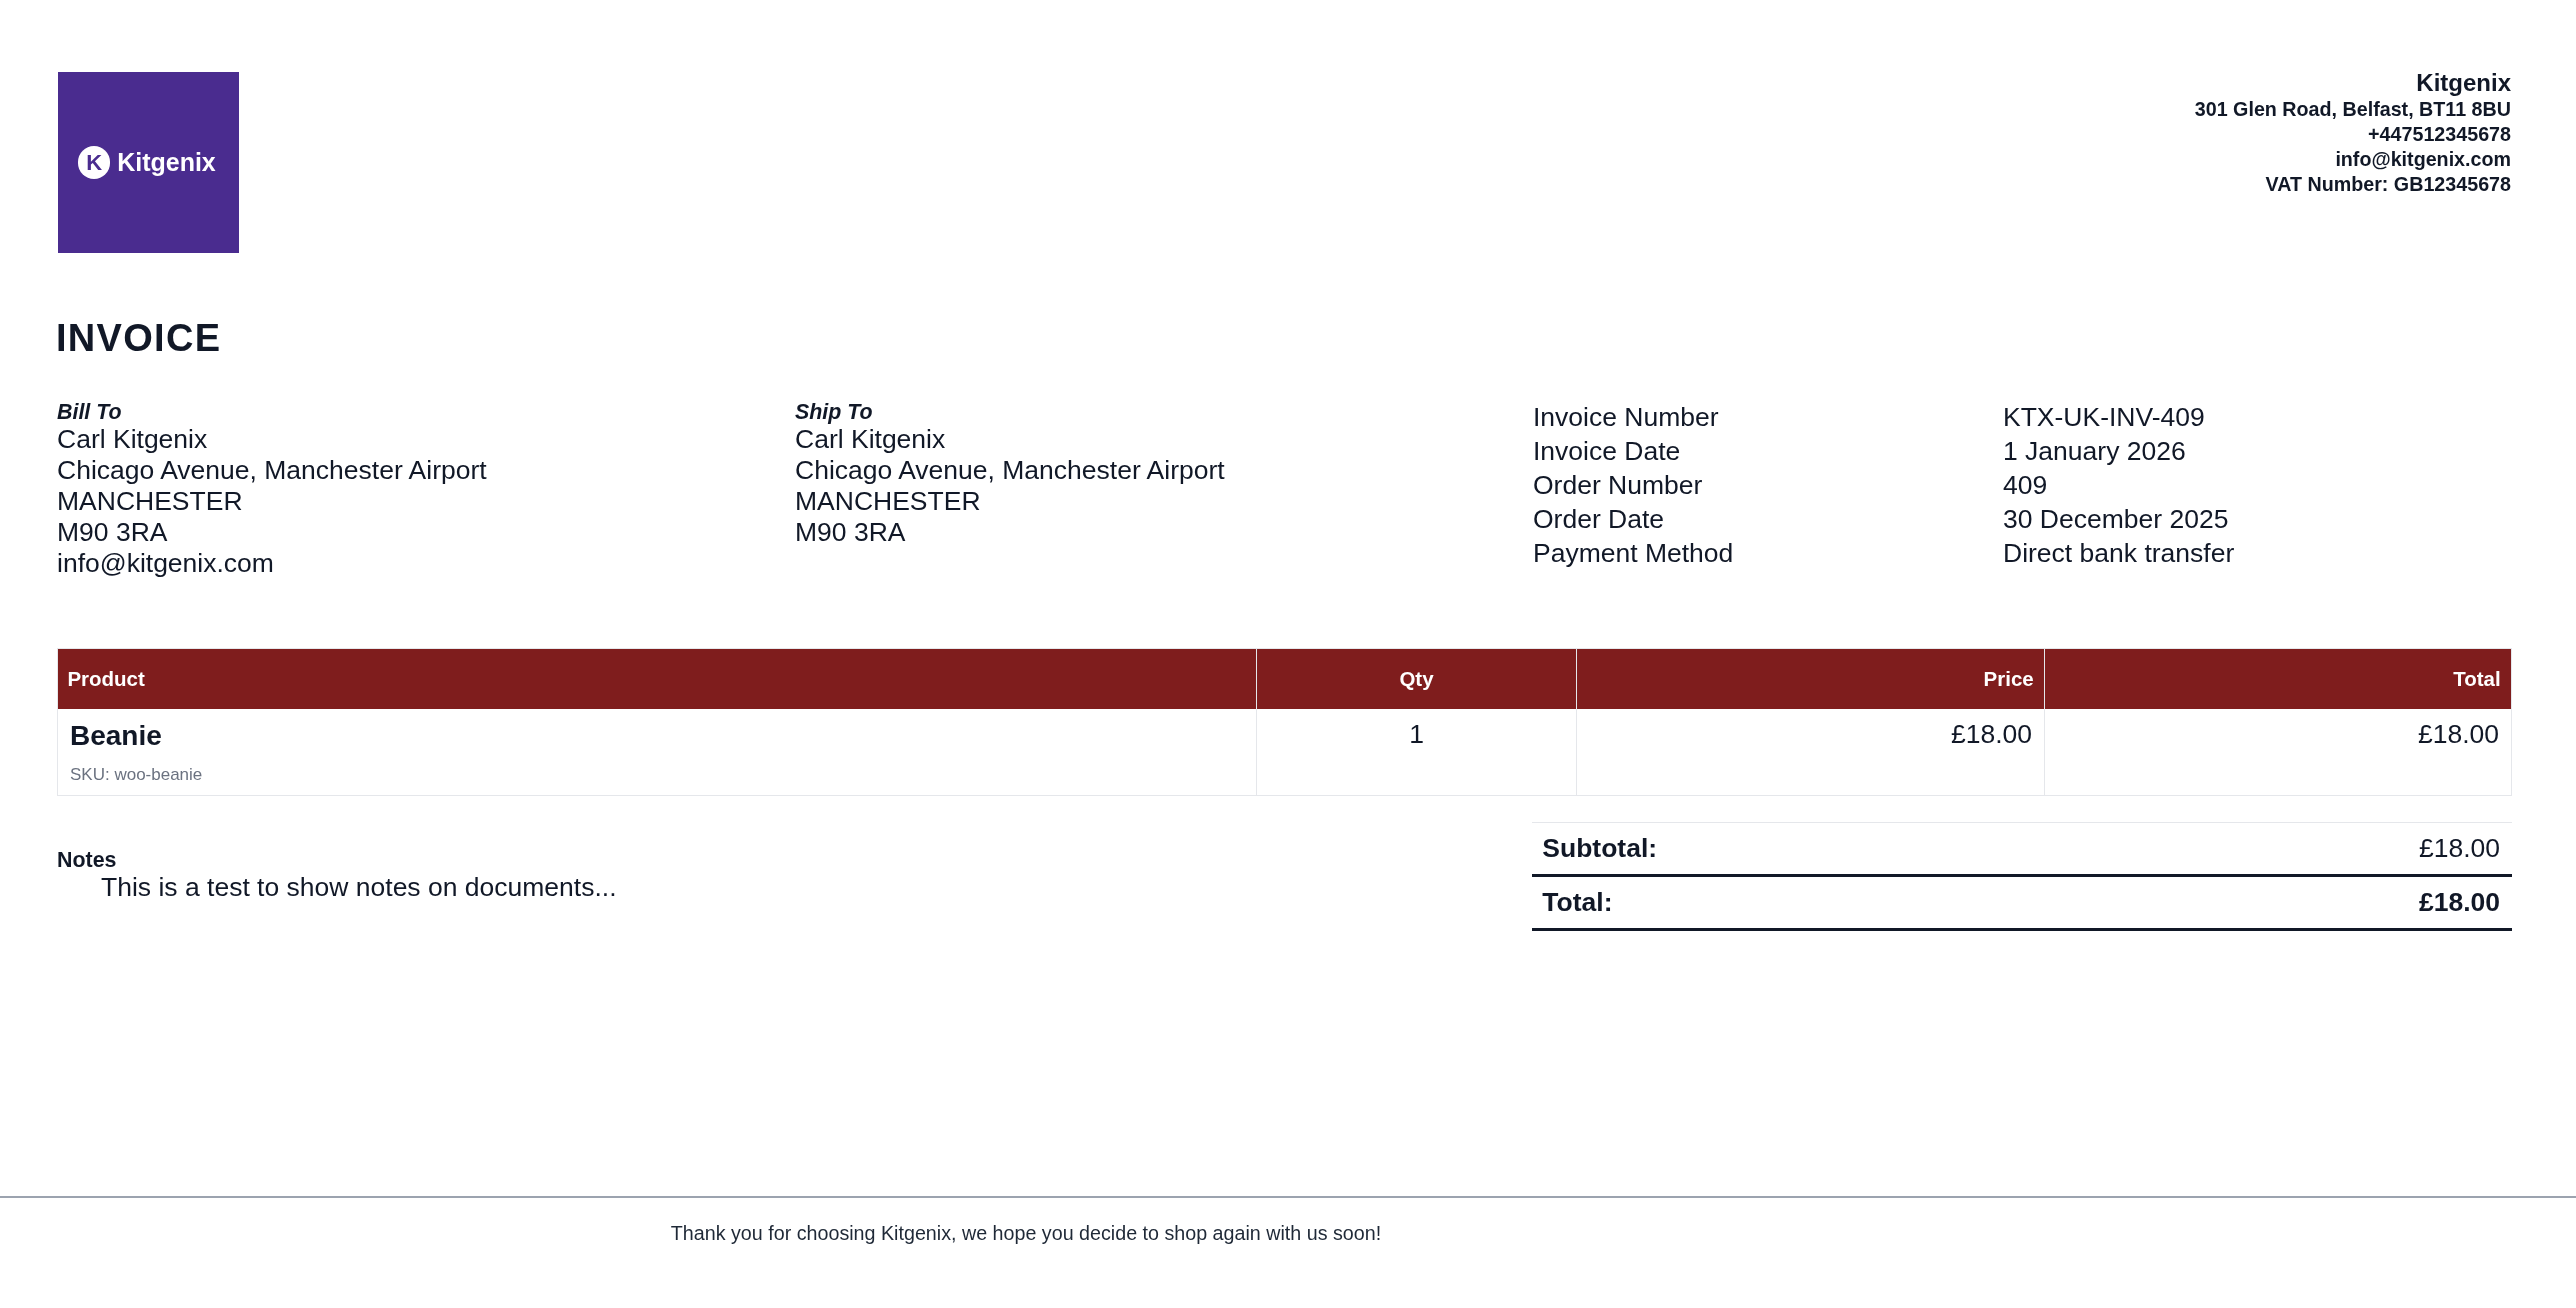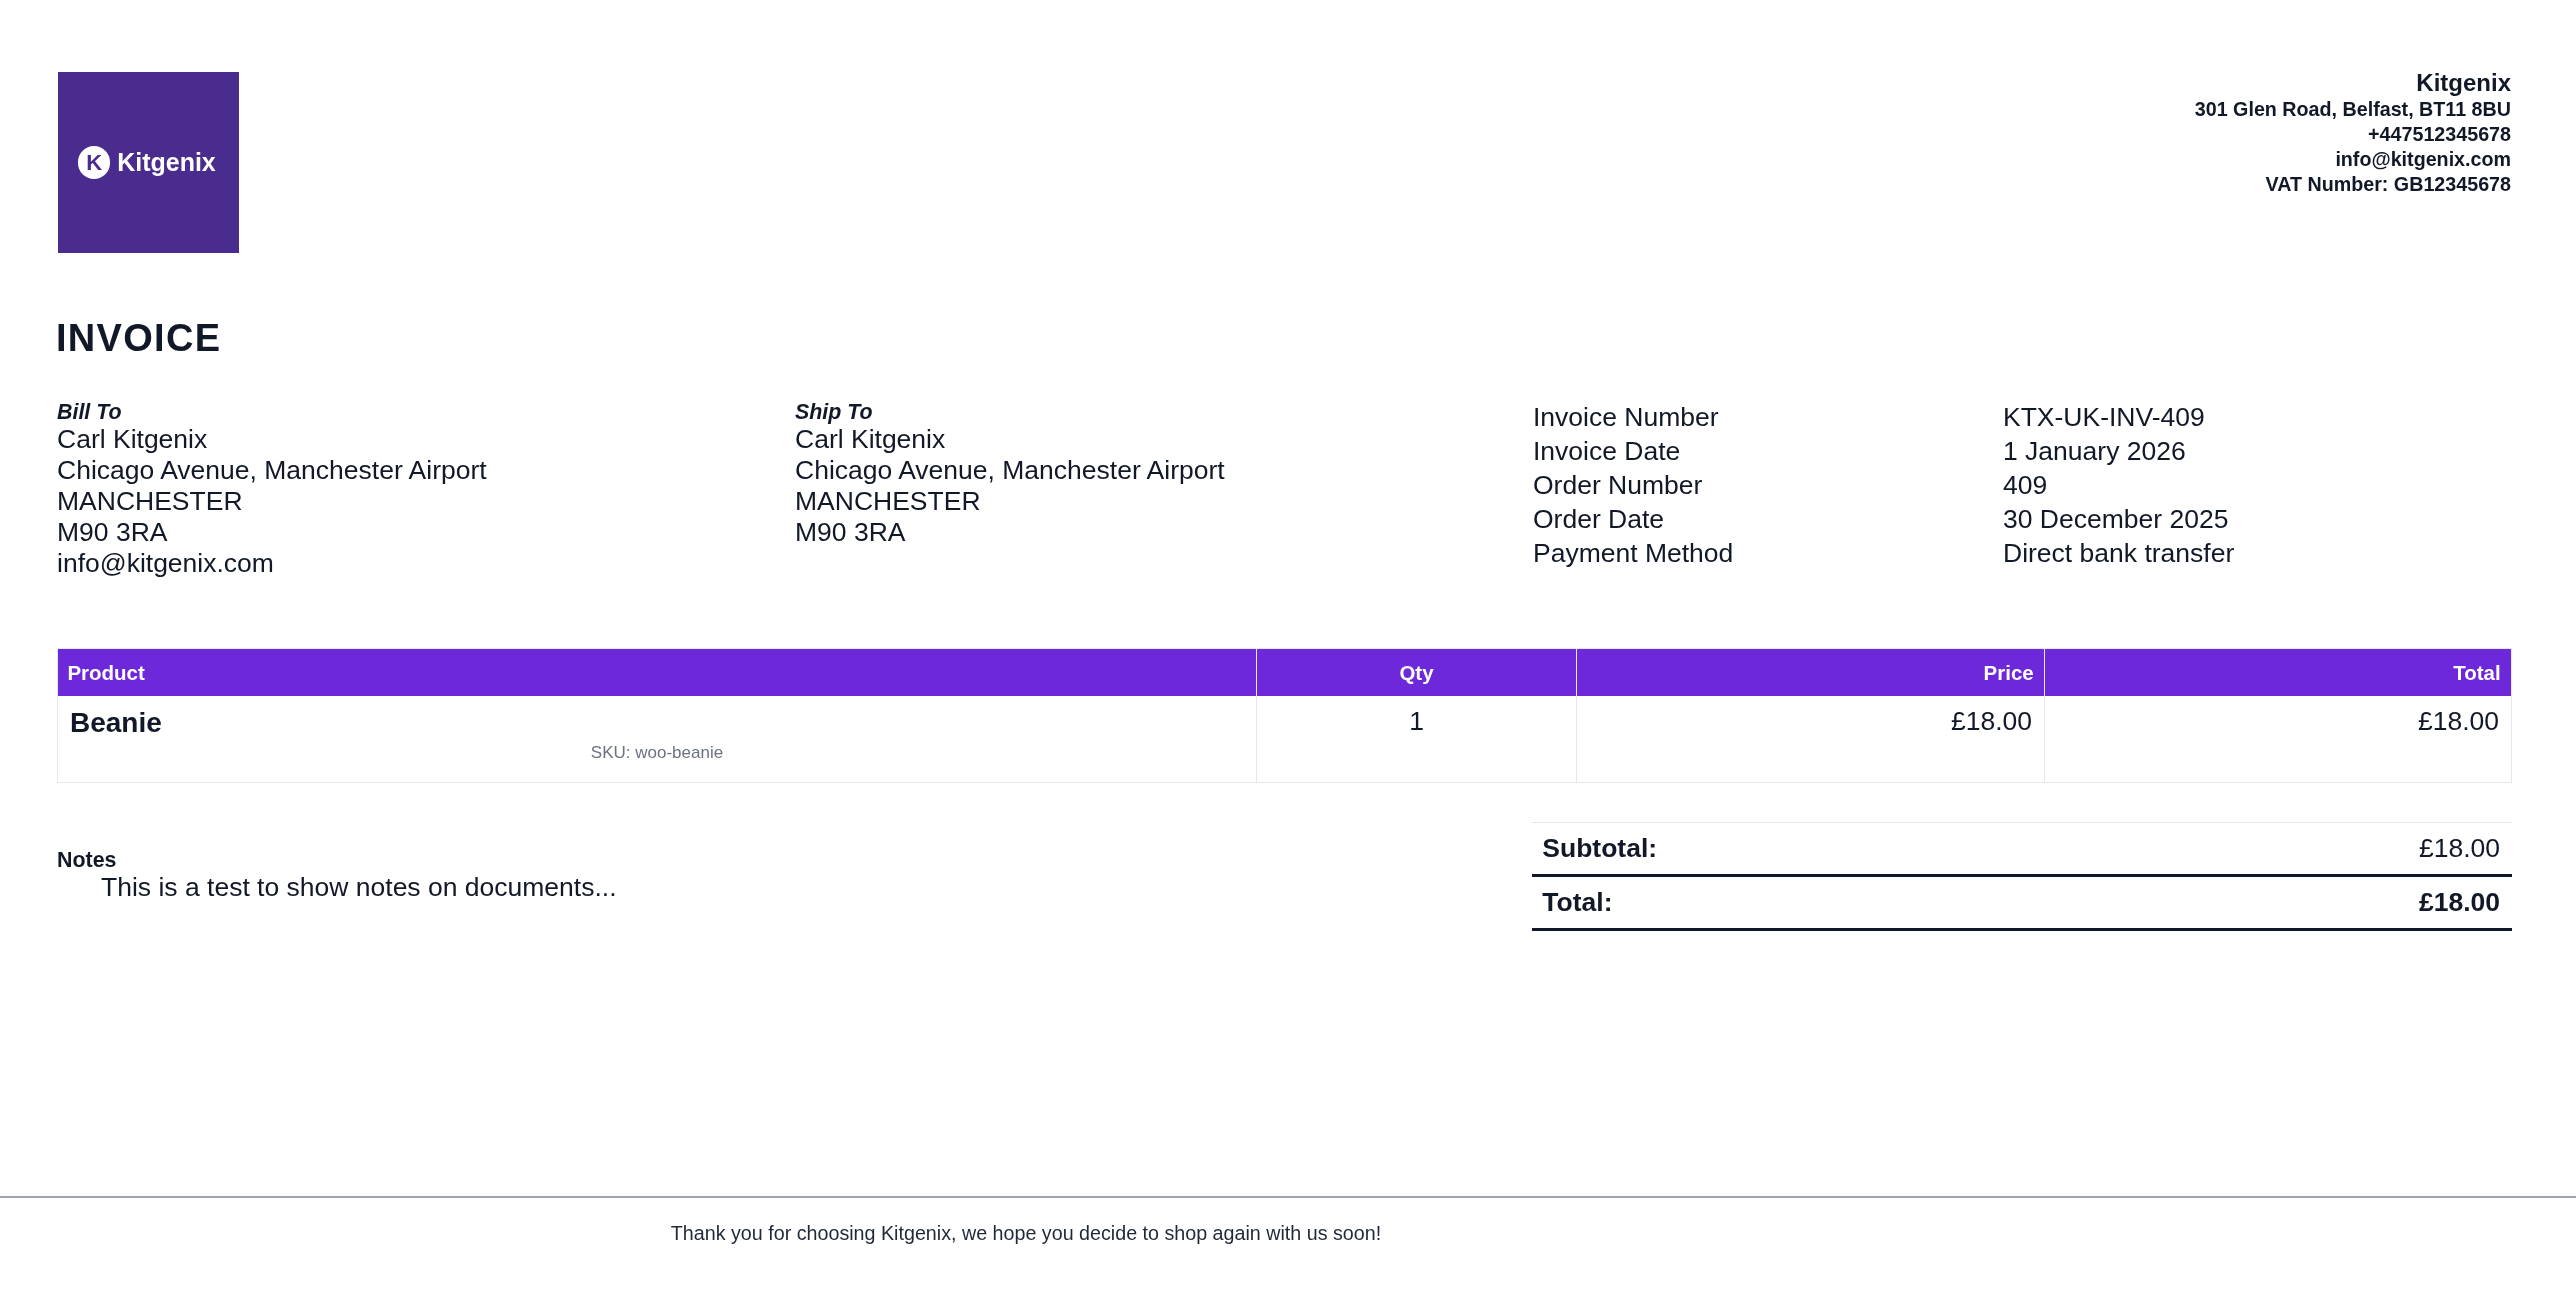--- a/index.html
+++ b/index.html
@@ -47,34 +47,34 @@
   .meta { left: 1533px; top: 400px; width: 984px; }
   .meta-row { display: flex; font-size: 26.5px; line-height: 34px; }
   .meta-row .k { width: 470px; }
 
   
   .items {
     left: 57px; top: 648px; width: 2455px;
     border-collapse: collapse; border: 1.7px solid #e5e7eb;
   }
   .items th {
-    background: #6d28d9; color: #ffffff; font-weight: bold; font-size: 20.5px;
-    height: 47px; padding: 0 10.3px; border-left: 1.7px solid #e5e7eb; text-align: left;
+    background: #7f1d1d; color: #ffffff; font-weight: bold; font-size: 20.5px;
+    height: 60px; padding: 0 10.3px; border-left: 1.7px solid #e5e7eb; text-align: left;
   }
   .items th:first-child { border-left: none; padding-left: 9.4px; }
   .items td {
     vertical-align: top; padding: 10.3px 12px 8.6px; border-left: 1.7px solid #e5e7eb;
     font-size: 26.5px; height: 67px;
   }
   .items td:first-child { border-left: none; }
   .c-qty { width: 295px; text-align: center !important; }
   .c-price { width: 443px; text-align: right !important; }
   .c-total { width: 442px; text-align: right !important; }
   .prod-name { font-size: 28px; font-weight: bold; line-height: 34px; display: block; }
-  .prod-sku { font-size: 17px; color: #6b7280; line-height: 20.5px; display: block; margin-top: 3px; text-align: center; }
+  .prod-sku { font-size: 17px; color: #6b7280; line-height: 20.5px; display: block; margin-top: 12px; }
 
   
   .notes { left: 57px; top: 848px; }
   .notes .label { font-size: 21.4px; font-weight: bold; line-height: 24px; }
   .notes .text { font-size: 26.5px; line-height: 31px; margin-left: 44px; }
 
   
   .totals { left: 1532px; top: 822px; width: 980px; border-top: 1.7px solid #e5e7eb; }
   .tot-row {
     display: flex; justify-content: space-between; align-items: center;

